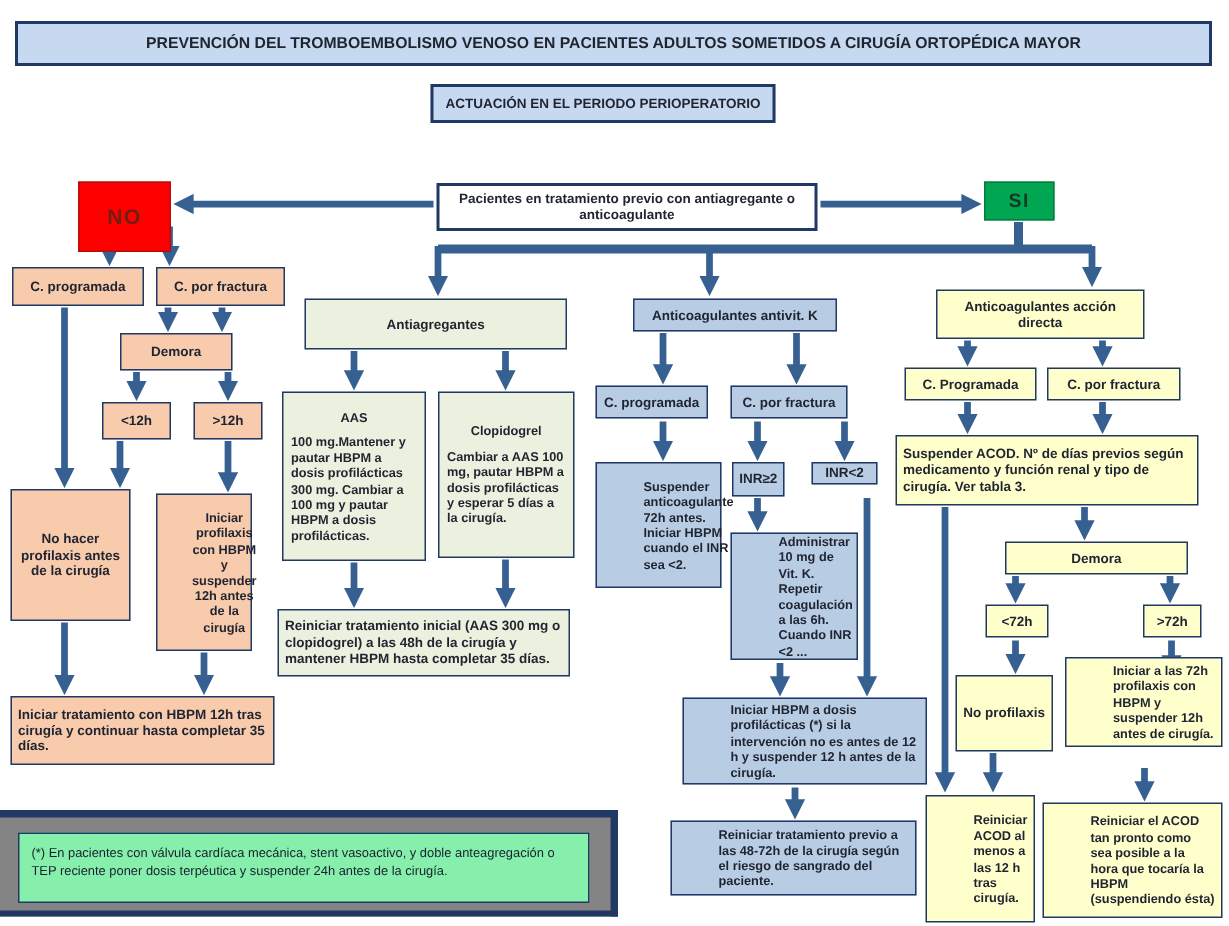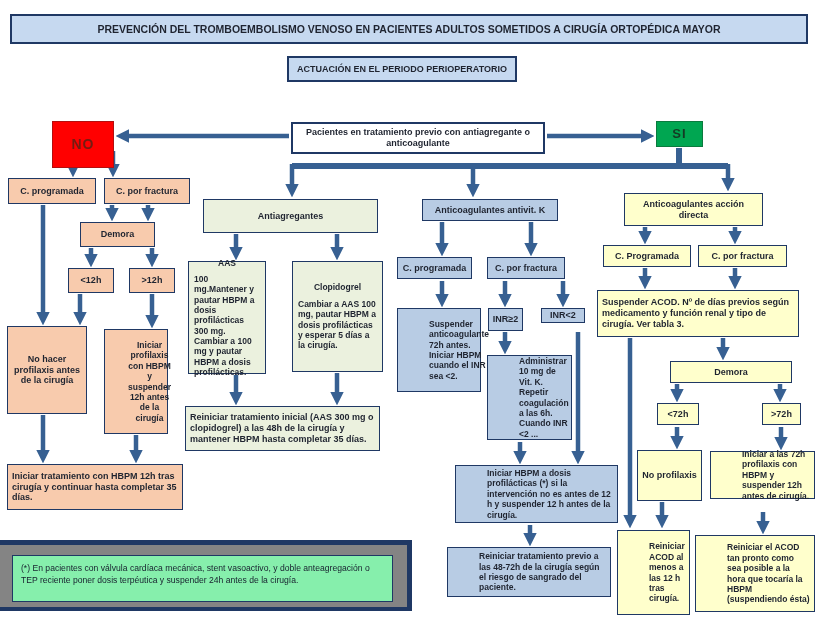--- a/index.html
+++ b/index.html
@@ -105,21 +105,21 @@
   <div class="node peach" style="left:8px;top:178px;width:88px;height:26px">C. programada</div>
   <div class="node peach" style="left:104px;top:178px;width:86px;height:26px">C. por fractura</div>
   <div class="node peach" style="left:80px;top:222px;width:75px;height:25px">Demora</div>
   <div class="node peach" style="left:68px;top:268px;width:46px;height:25px">&lt;12h</div>
   <div class="node peach" style="left:129px;top:268px;width:46px;height:25px">&gt;12h</div>
   <div class="node peach" style="left:7px;top:326px;width:80px;height:88px">No hacer profilaxis antes de la cirugía</div>
   <div class="node peach small" style="left:104px;top:329px;width:64px;height:105px">Iniciar profilaxis con HBPM y suspender 12h antes de la cirugía</div>
   <div class="node peach leftalign" style="left:7px;top:464px;width:176px;height:46px">Iniciar tratamiento con HBPM 12h tras cirugía y continuar hasta completar 35 días.</div>
 
   <div class="node lgreen" style="left:203px;top:199px;width:175px;height:34px">Antiagregantes</div>
-  <div class="node lgreen stack small" style="left:188px;top:261px;width:78px;height:113px;padding:16px 5px">
+  <div class="node lgreen stack small" style="left:188px;top:261px;width:96px;height:113px;padding:16px 5px">
     <div class="hdr">AAS</div>
     <div>100 mg.Mantener y pautar HBPM a dosis profilácticas 300 mg.  Cambiar a 100 mg  y pautar HBPM a dosis profilácticas.</div>
   </div>
   <div class="node lgreen stack small" style="left:292px;top:261px;width:91px;height:111px;padding:4px 5px">
     <div class="hdr">Clopidogrel</div>
     <div>Cambiar a AAS 100 mg, pautar HBPM a dosis profilácticas y esperar 5 días a la cirugía.</div>
   </div>
   <div class="node lgreen leftalign" style="left:185px;top:406px;width:195px;height:45px">Reiniciar tratamiento inicial (AAS 300  mg o clopidogrel) a las 48h de la cirugía y mantener HBPM hasta completar 35 días.</div>
 
   <div class="node lblue" style="left:422px;top:199px;width:136px;height:22px">Anticoagulantes antivit. K</div>
@@ -133,20 +133,20 @@
   <div class="node lblue leftalign small" style="left:447px;top:547px;width:164px;height:50px">Reiniciar tratamiento previo a las 48-72h de la cirugía según el riesgo de sangrado del paciente.</div>
 
   <div class="node lyellow" style="left:624px;top:193px;width:139px;height:33px">Anticoagulantes acción directa</div>
   <div class="node lyellow" style="left:603px;top:245px;width:88px;height:22px">C. Programada</div>
   <div class="node lyellow" style="left:698px;top:245px;width:89px;height:22px">C. por fractura</div>
   <div class="node lyellow leftalign" style="left:597px;top:290px;width:202px;height:47px">Suspender ACOD. Nº de días previos según medicamento y función renal y tipo de cirugía. Ver  tabla 3.</div>
   <div class="node lyellow" style="left:670px;top:361px;width:122px;height:22px">Demora</div>
   <div class="node lyellow" style="left:657px;top:403px;width:42px;height:22px">&lt;72h</div>
   <div class="node lyellow" style="left:762px;top:403px;width:39px;height:22px">&gt;72h</div>
   <div class="node lyellow" style="left:637px;top:450px;width:65px;height:51px">No profilaxis</div>
-  <div class="node lyellow leftalign small" style="left:710px;top:451px;width:105px;height:48px">Iniciar a las 72h profilaxis con HBPM y suspender 12h antes de cirugía.</div>
+  <div class="node lyellow leftalign small" style="left:710px;top:438px;width:105px;height:60px">Iniciar a las 72h profilaxis con HBPM y suspender 12h antes de cirugía.</div>
   <div class="node lyellow leftalign small" style="left:617px;top:530px;width:73px;height:85px">Reiniciar ACOD al menos a las 12 h tras cirugía.</div>
   <div class="node lyellow leftalign small" style="left:695px;top:535px;width:120px;height:77px">Reiniciar el ACOD tan pronto como sea posible a la hora que tocaría la HBPM (suspendiendo ésta)</div>
 
   <div class="fn-outer" style="left:0;top:540px;width:412px;height:71px"></div>
   <div class="fn-box" style="left:12px;top:555px;width:381px;height:47px">(*) En pacientes con válvula cardíaca mecánica, stent vasoactivo, y doble anteagregación o TEP reciente poner dosis terpéutica y suspender 24h antes de la cirugía.</div>
 
 </div>
 
 </body></html>

